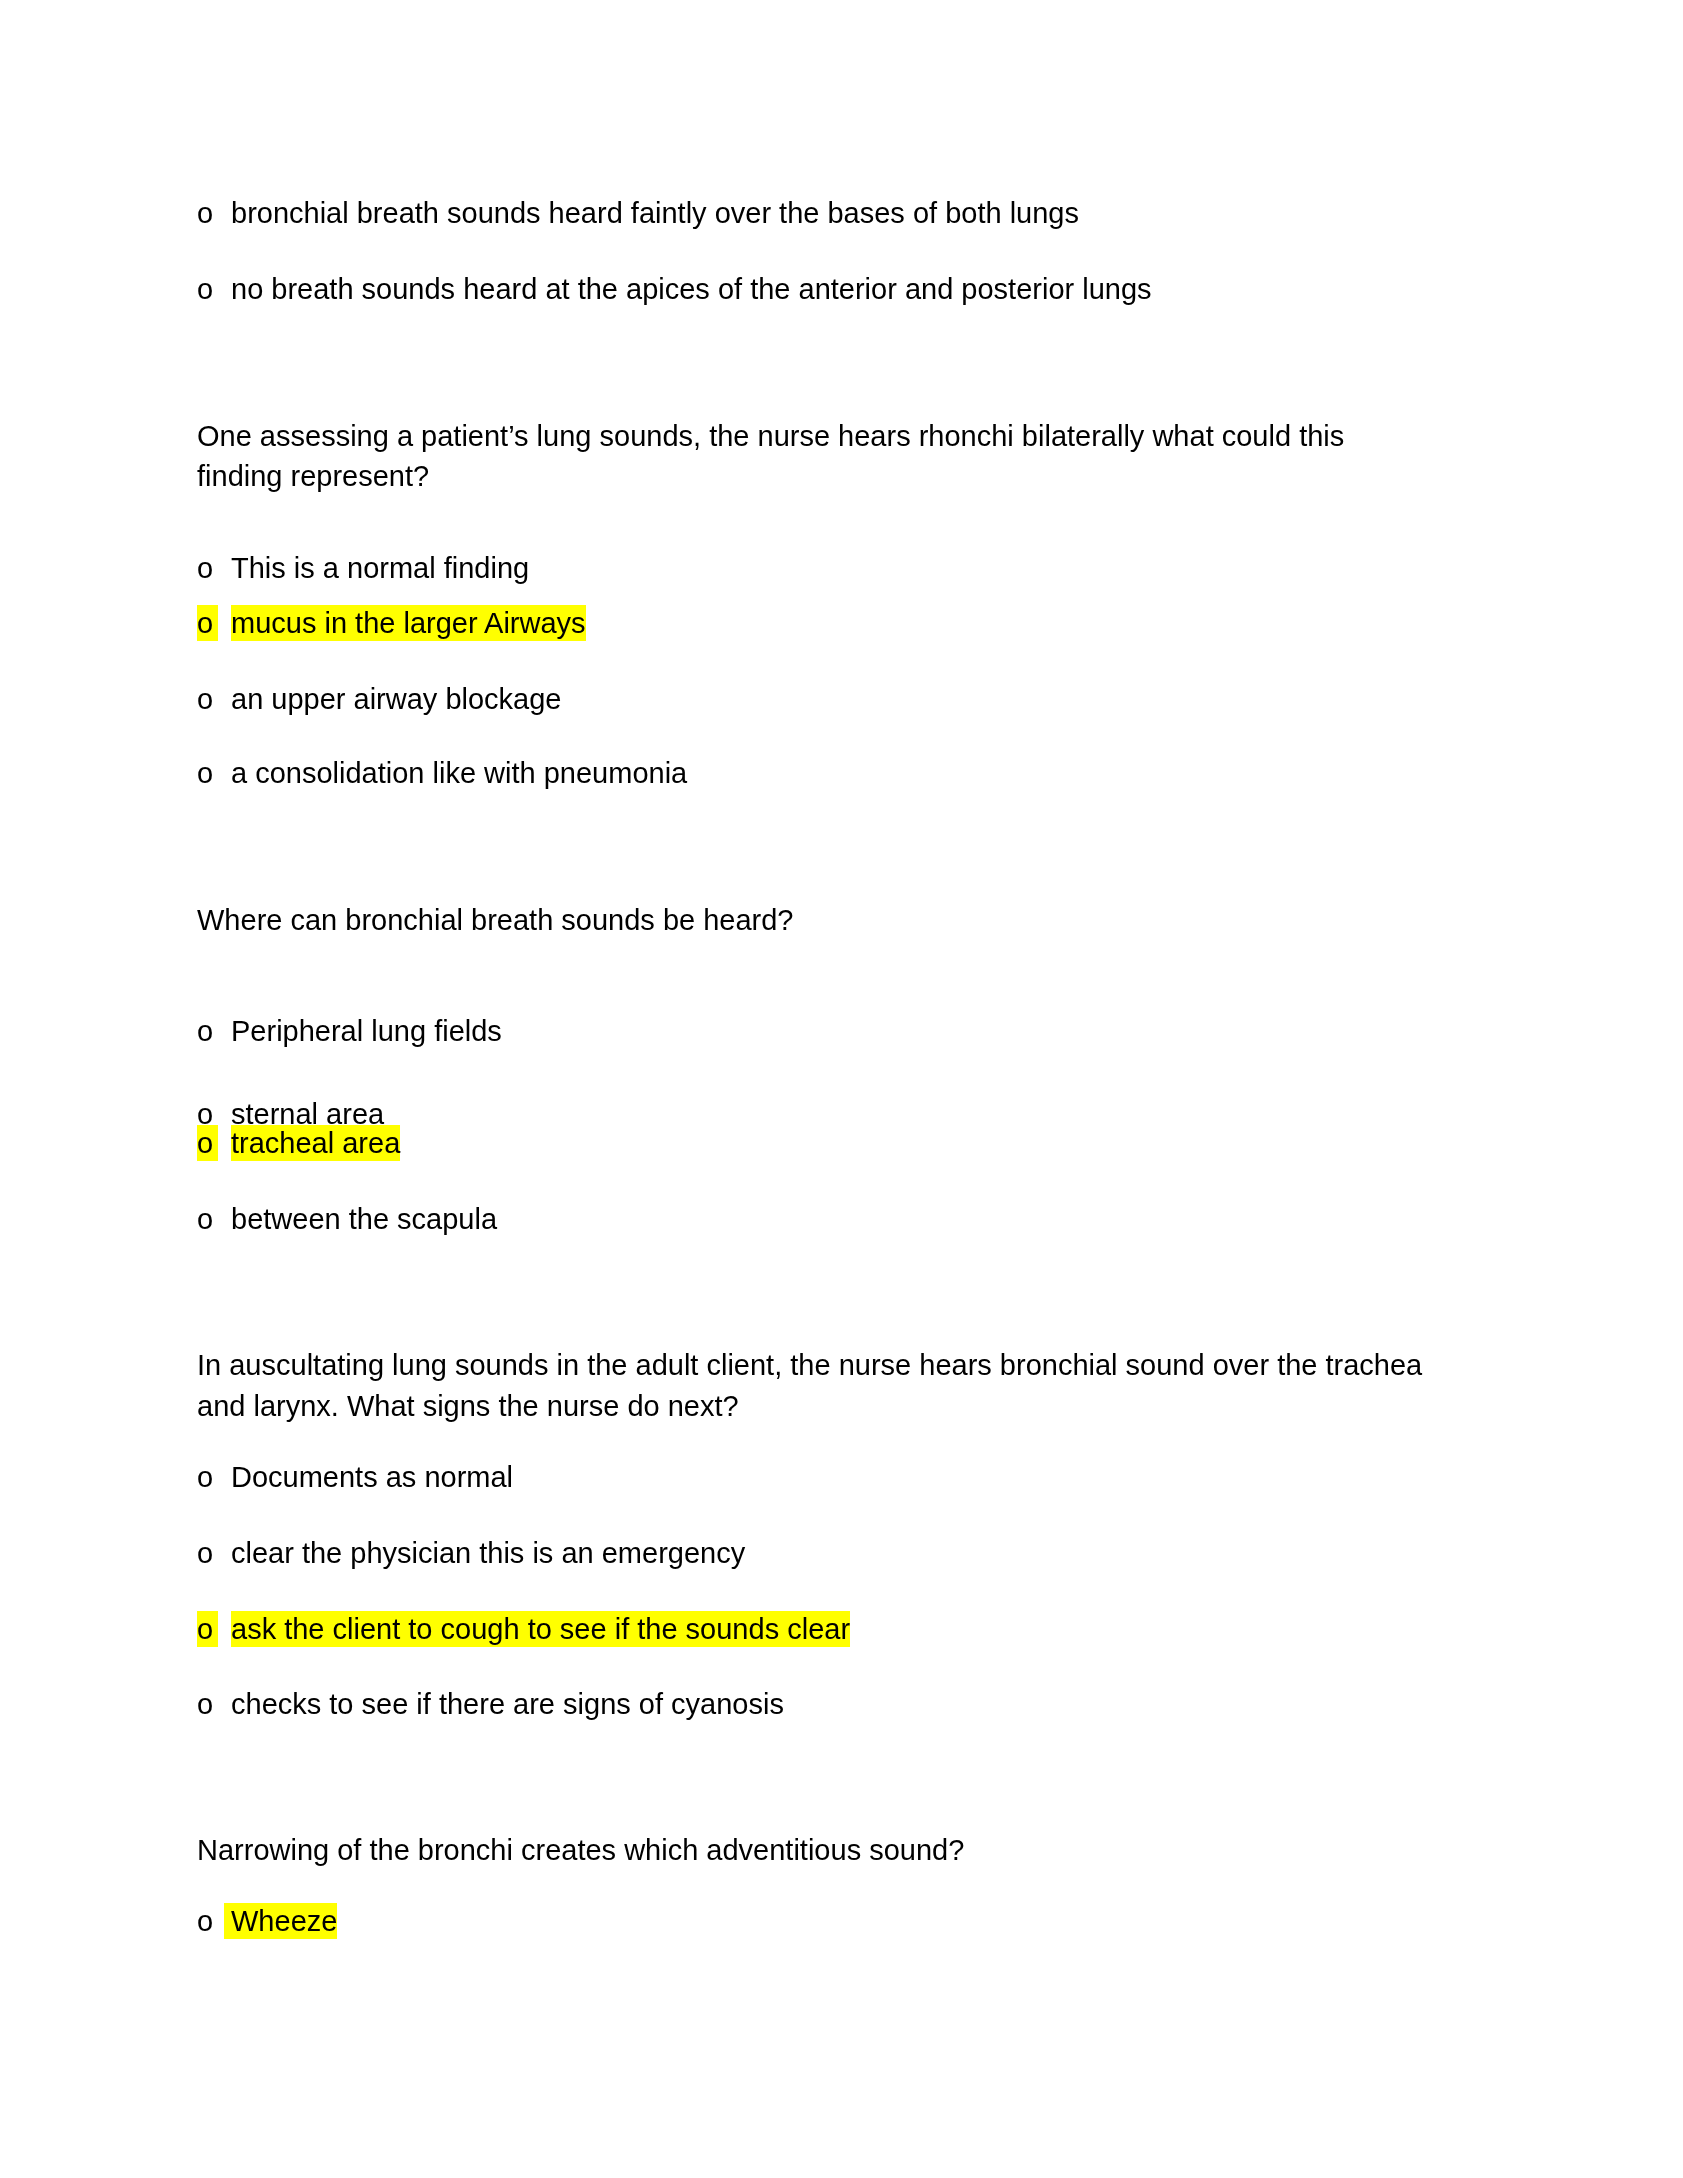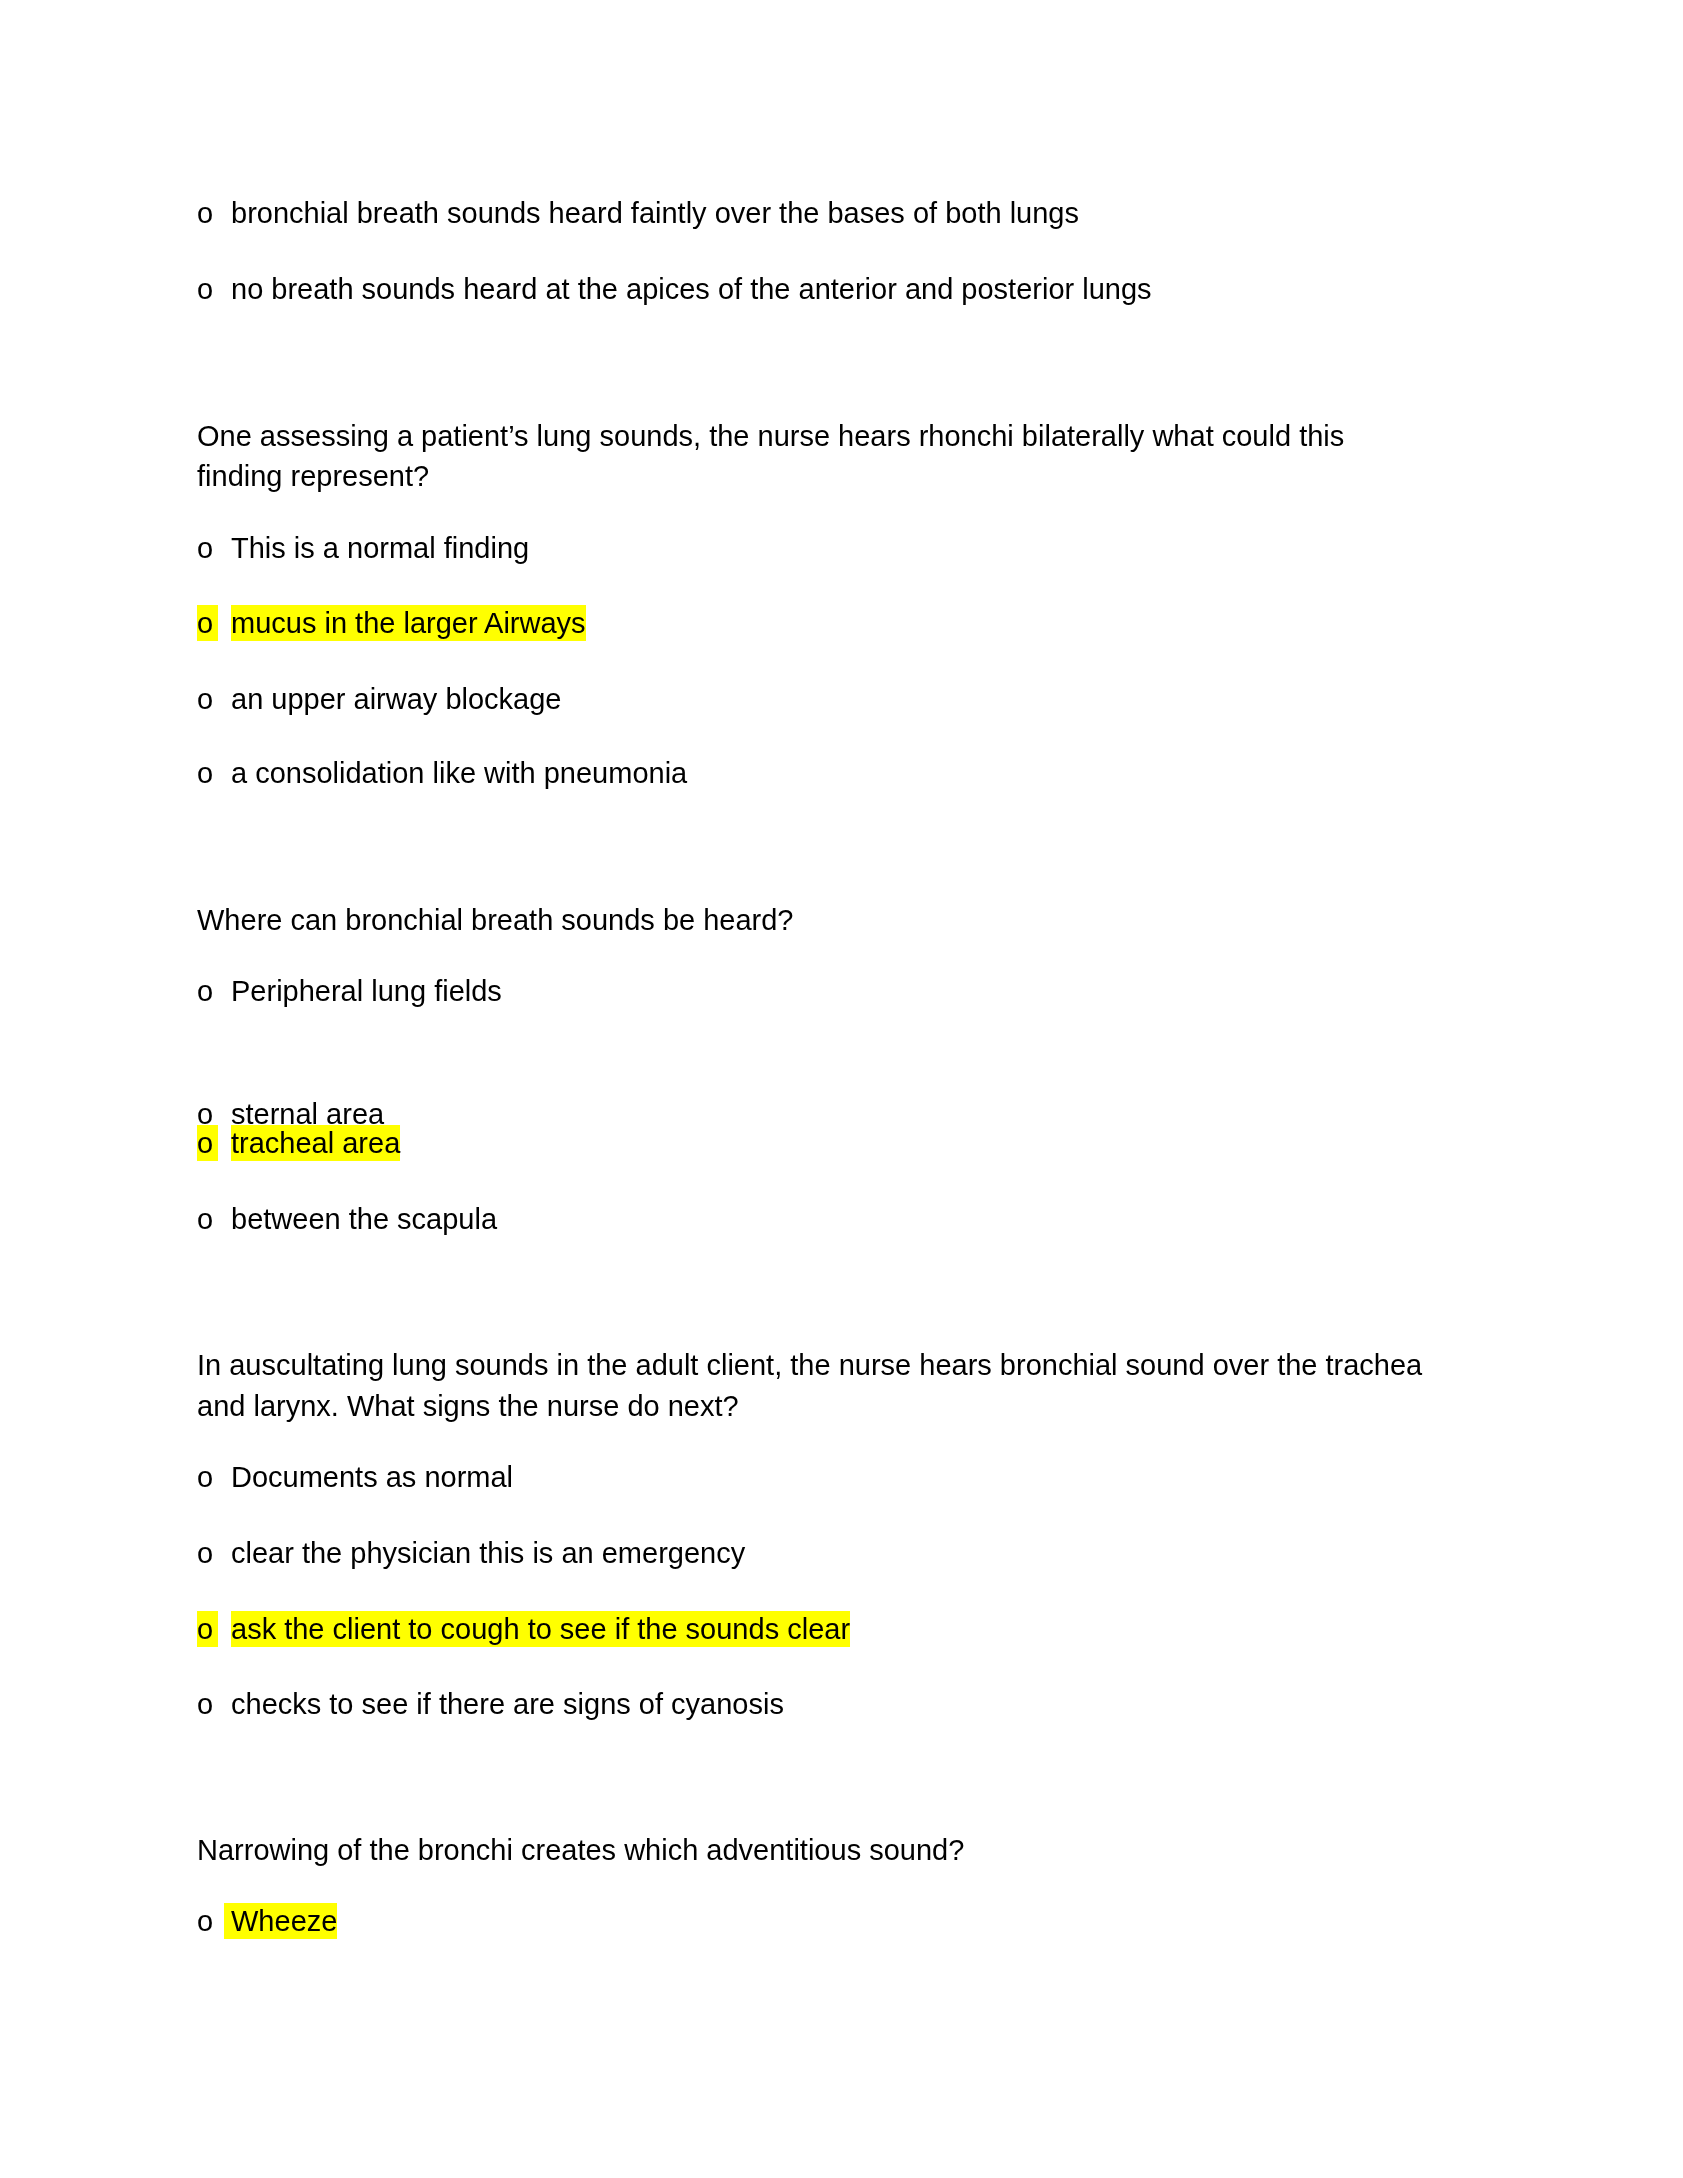--- a/index.html
+++ b/index.html
@@ -18,36 +18,36 @@
 <div class="line" style="top:195px">
   <span class="bullet">o</span><span class="gap"></span><span class="opt-text">bronchial breath sounds heard faintly over the bases of both lungs</span>
 </div>
 <div class="line" style="top:271px">
   <span class="bullet">o</span><span class="gap"></span><span class="opt-text">no breath sounds heard at the apices of the anterior and posterior lungs</span>
 </div>
 
 <div class="line" style="top:418px">One assessing a patient’s lung sounds, the nurse hears rhonchi bilaterally what could this</div>
 <div class="line" style="top:458px">finding represent?</div>
 
-<div class="line" style="top:530px">
+<div class="line" style="top:550px">
   <span class="bullet">o</span><span class="gap"></span><span class="opt-text">This is a normal finding</span>
 </div>
 <div class="line" style="top:605px">
   <span class="bullet hl">o</span><span class="gap"></span><span class="opt-text hl">mucus in the larger Airways</span>
 </div>
 <div class="line" style="top:681px">
   <span class="bullet">o</span><span class="gap"></span><span class="opt-text">an upper airway blockage</span>
 </div>
 <div class="line" style="top:755px">
   <span class="bullet">o</span><span class="gap"></span><span class="opt-text">a consolidation like with pneumonia</span>
 </div>
 
 <div class="line" style="top:902px">Where can bronchial breath sounds be heard?</div>
 
-<div class="line" style="top:973px">
+<div class="line" style="top:1013px">
   <span class="bullet">o</span><span class="gap"></span><span class="opt-text">Peripheral lung fields</span>
 </div>
 <div class="line" style="top:1096px">
   <span class="bullet">o</span><span class="gap"></span><span class="opt-text">sternal area</span>
 </div>
 <div class="line" style="top:1125px">
   <span class="bullet hl">o</span><span class="gap"></span><span class="opt-text hl">tracheal area</span>
 </div>
 <div class="line" style="top:1201px">
   <span class="bullet">o</span><span class="gap"></span><span class="opt-text">between the scapula</span>

